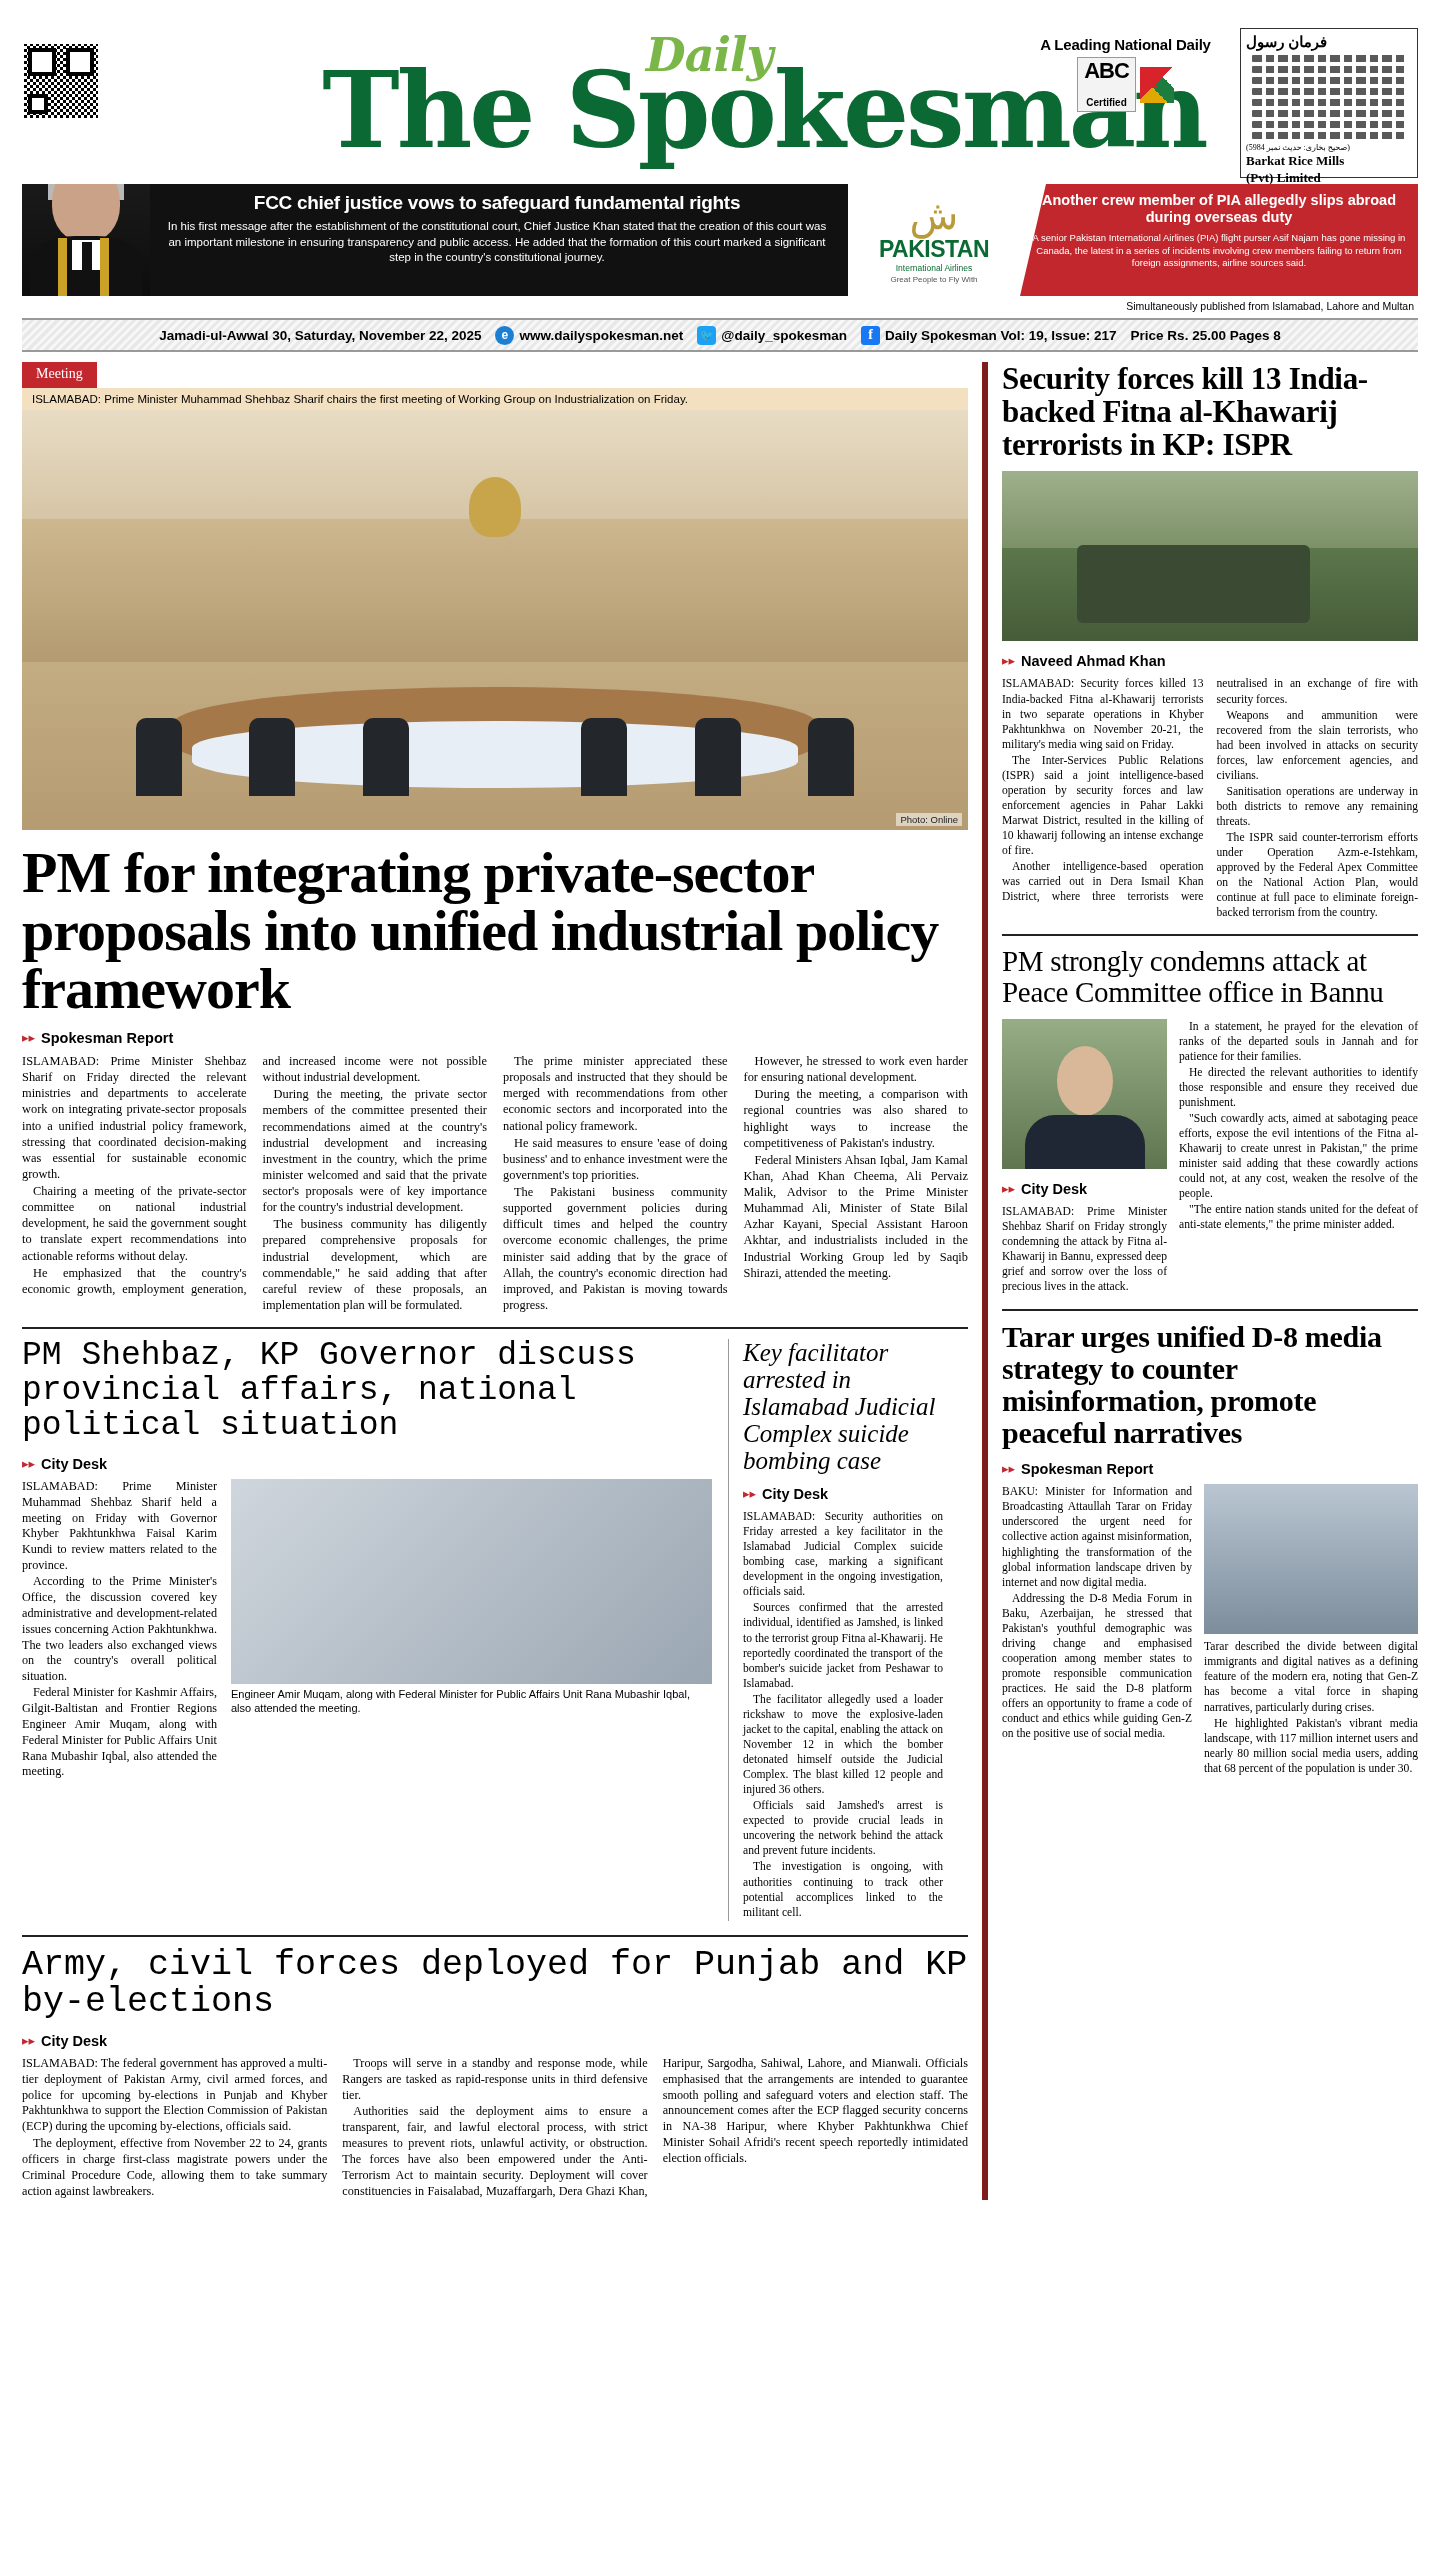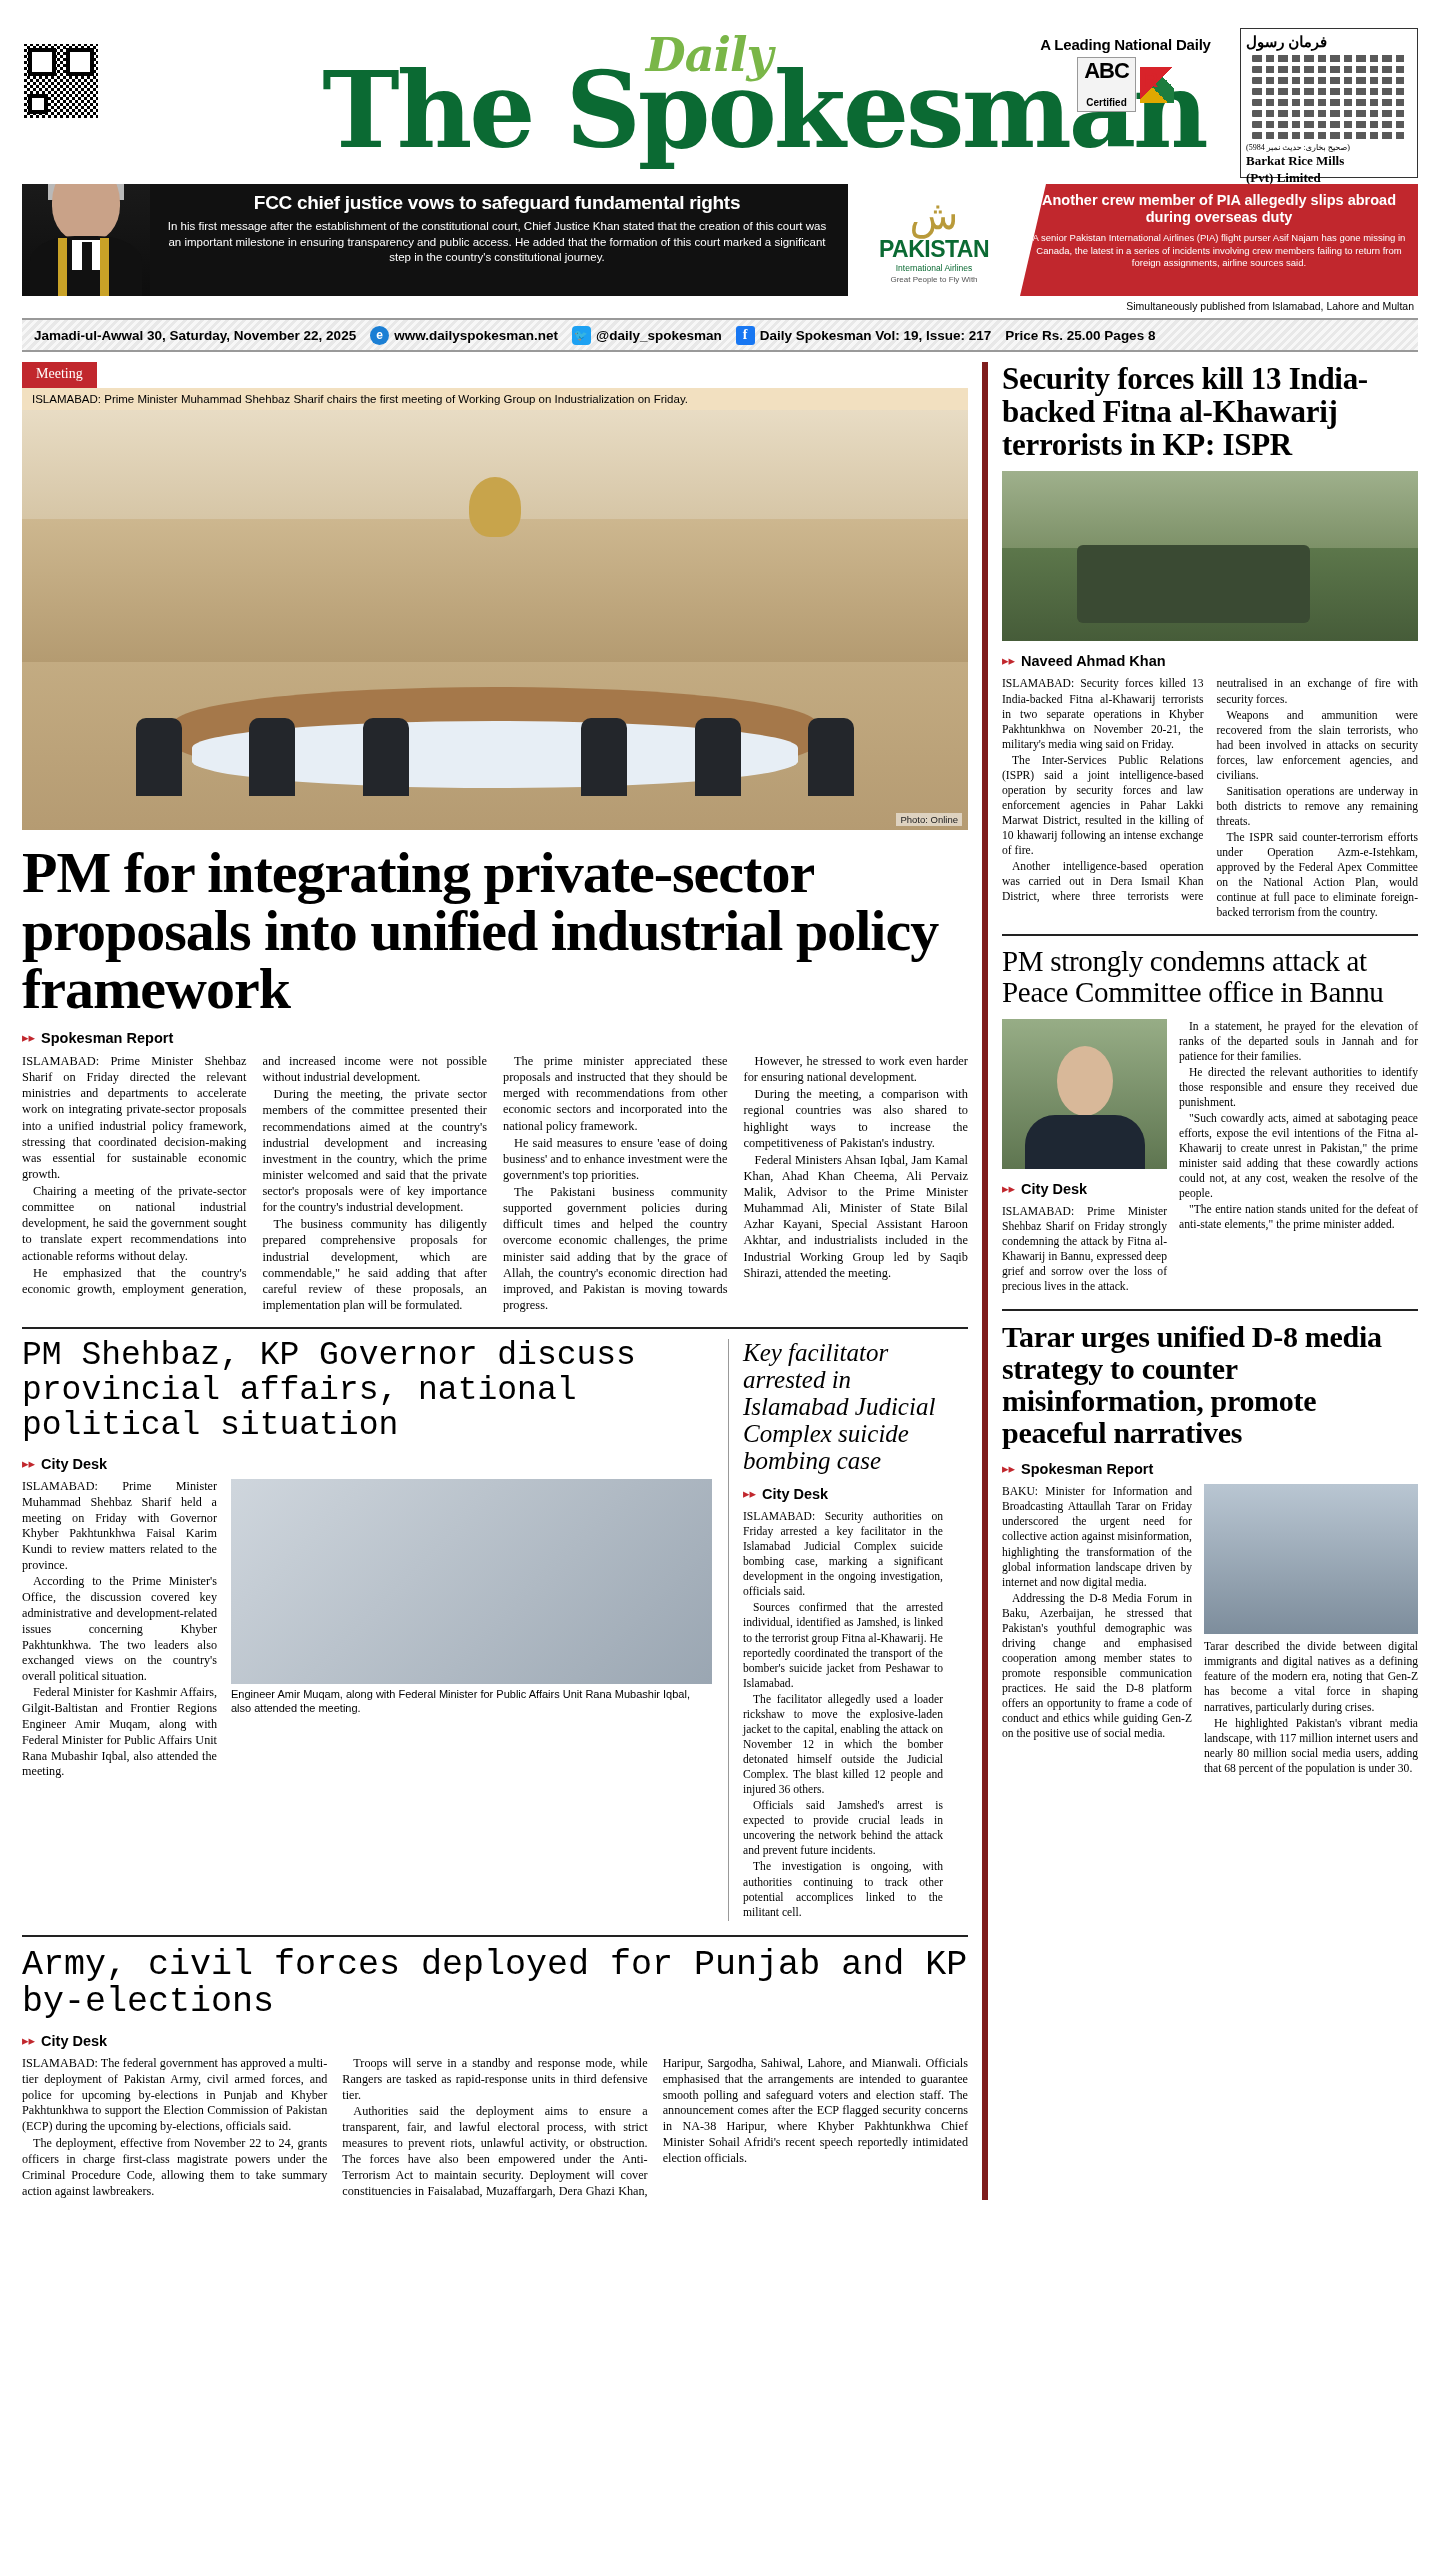--- a/index.html
+++ b/index.html
@@ -114,21 +114,21 @@
   .promo-red p { font-size:9.5px; line-height:1.35; margin-top:5px; }
 
   .sim-line { text-align:right; font-family:"Liberation Sans",sans-serif; font-size:10.5px; margin-top:4px; padding-right:4px; }
 
   
   .datebar {
     margin-top:6px; height:34px;
     background: repeating-linear-gradient(135deg,#e8e8e8 0 3px,#f7f7f7 3px 6px);
     border-top:2px solid #999; border-bottom:2px solid #999;
     display:flex; align-items:center; gap:14px; padding:0 12px;
-    font-family:"Liberation Sans",sans-serif; font-size:13.5px; font-weight:700;
+    font-family:"Liberation Sans",sans-serif; font-size:13.5px; font-weight:700;justify-content:center;
   }
   .datebar .ico { display:inline-flex; align-items:center; gap:5px; }
   .ie-ico { width:19px;height:19px;border-radius:50%;background:#1b7fd4;color:#fff;font-size:12px;display:flex;align-items:center;justify-content:center;font-weight:700; }
   .tw-ico { width:19px;height:19px;border-radius:4px;background:#1da1f2;color:#fff;font-size:11px;display:flex;align-items:center;justify-content:center; }
   .fb-ico { width:19px;height:19px;border-radius:3px;background:#1877f2;color:#fff;font-size:14px;font-weight:700;display:flex;align-items:center;justify-content:center;font-family:"Liberation Serif",serif; }
 
   
   .main { display:flex; margin-top:10px; }
   .col-left { width:960px; flex:0 0 960px; padding-right:14px; }
   .col-right { width:416px; flex:1; border-left:6px solid #7f1d1d; padding-left:14px; }
@@ -325,21 +325,21 @@
       <div style="display:flex; gap:16px;">
         <div style="flex:1 1 690px; max-width:690px;">
           <div class="sub-head">PM Shehbaz, KP Governor discuss provincial affairs, national political situation</div>
           <div class="byline">
             <span class="flagicon">▸▸</span>
             <span class="nm">City Desk</span>
           </div>
           <div style="display:flex; gap:14px;">
             <div style="flex:0 0 195px; font-size:12.2px; line-height:1.3; text-align:justify;">
               <p>ISLAMABAD: Prime Minister Muhammad Shehbaz Sharif held a meeting on Friday with Governor Khyber Pakhtunkhwa Faisal Karim Kundi to review matters related to the province.</p>
-              <p style="text-indent:11px">According to the Prime Minister's Office, the discussion covered key administrative and development-related issues concerning Khyber Pakhtunkhwa. The two leaders also exchanged views on the country's overall political situation.</p>
+              <p style="text-indent:11px">According to the Prime Minister's Office, the discussion covered key administrative and development-related issues concerning Action Pakhtunkhwa. The two leaders also exchanged views on the country's overall political situation.</p>
               <p style="text-indent:11px">Federal Minister for Kashmir Affairs, Gilgit-Baltistan and Frontier Regions Engineer Amir Muqam, along with Federal Minister for Public Affairs Unit Rana Mubashir Iqbal, also attended the meeting.</p>
             </div>
             <div style="flex:1">
               <div class="photo-ph" style="height:205px;"></div>
               <div class="ph-cap">Engineer Amir Muqam, along with Federal Minister for Public Affairs Unit Rana Mubashir Iqbal, also attended the meeting.</div>
             </div>
           </div>
         </div>
 
         <div style="flex:0 0 215px; border-left:1px solid #999; padding-left:14px;">

